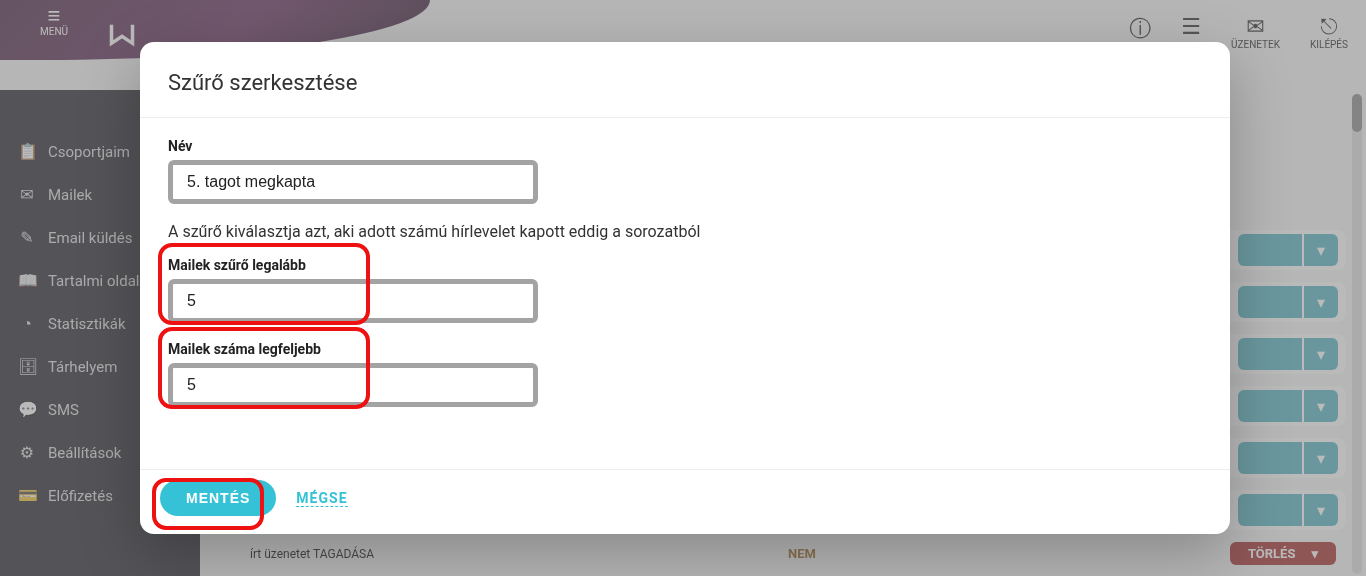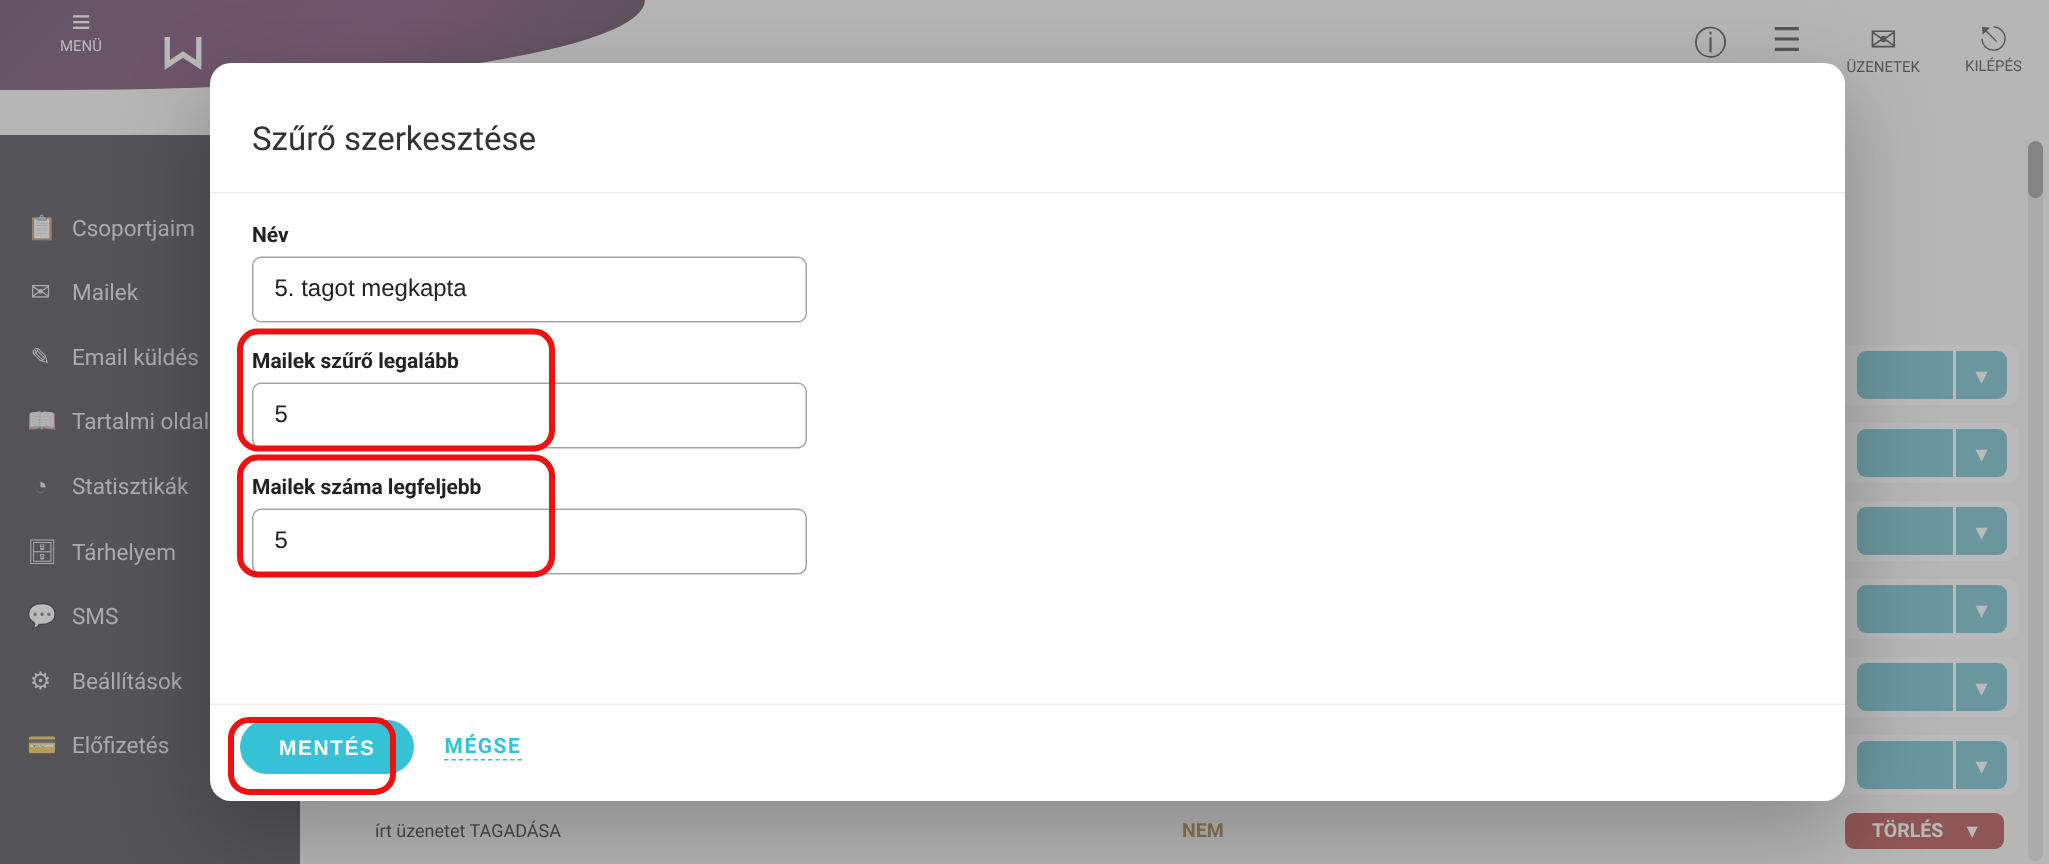--- a/index.html
+++ b/index.html
@@ -32,25 +32,25 @@
 .bg-chip2 { background:#3cb6c9; height:32px; width:34px; border-radius:0 6px 6px 0; margin-left:2px; display:flex; align-items:center; justify-content:center; color:#fff; }
 .bg-bottom { display:flex; justify-content:space-between; align-items:center; margin-top:8px; padding:0 10px; }
 .bg-bottom-left { color:#000000; font-size:12px; }
 .bg-nem { color:#a16207; font-weight:700; font-size:13px; }
 .bg-torles { background:#b91c1c; color:#fff; padding:4px 18px; border-radius:6px; font-weight:700; font-size:13px; display:flex; align-items:flex-end; gap:16px; }
 .bg-scroll { position:absolute; top:94px; right:4px; width:10px; height:480px; background:#ddd; border-radius:5px; z-index:4; }
 .bg-scroll-thumb { position:absolute; top:0; left:0; right:0; height:38px; background:#888; border-radius:5px; }
 
 
 .modal { position: absolute; top: 42px; left: 140px; width: 1090px; height: 492px; background:#fff; border-radius:14px; box-shadow: 0 20px 60px rgba(0,0,0,0.25); z-index: 20; display:flex; flex-direction:column; }
-.modal-head { padding: 39px 28px 22px 28px; border-bottom:1px solid #eee; }
+.modal-head { padding: 28px 28px 22px 28px; border-bottom:1px solid #eee; }
 .modal-title { font-size: 22px; color:#333; }
 .modal-body { padding: 20px 28px 8px 28px; flex:1; }
 .label { font-size: 14px; font-weight:700; color:#222; margin-bottom:6px; display:block; }
-.input { width: 370px; height: 44px; border:1px solid #a3a3a3; border-radius:6px; padding: 0 14px; font-size:16px; color:#222; display:flex; align-items:center; background:#fff; }
+.input { width: 370px; height: 44px; border:5px solid #a3a3a3; border-radius:6px; padding: 0 14px; font-size:16px; color:#222; display:flex; align-items:center; background:#fff; }
 .input input { border:none; outline:none; font-size:16px; width:100%; background:transparent; color:#222; }
 .desc { margin: 18px 0 16px 0; font-size:16px; color:#333; }
 .field-group { margin-bottom: 18px; position:relative; }
 .highlight { position:absolute; border:4px solid #e11; border-radius:14px; pointer-events:none; }
 .hl1 { top:-14px; left:-10px; width:212px; height:82px; }
 .hl2 { top:-14px; left:-10px; width:212px; height:82px; }
 
 .modal-foot { padding: 10px 28px 18px 20px; border-top:1px solid #eee; display:flex; align-items:center; gap:20px; position:relative; }
 .btn-save { background:#35c2d6; color:#fff; font-weight:700; border:none; border-radius:22px; padding:10px 26px; font-size:14px; letter-spacing:1px; cursor:pointer; }
 .btn-cancel { color:#35c2d6; font-weight:700; font-size:14px; letter-spacing:1px; text-decoration:none; border-bottom:1px dashed #35c2d6; cursor:pointer; }
@@ -170,20 +170,21 @@
   </div>
   <div class="modal-body">
 
     <div class="field-group">
       <span class="label">Név</span>
       <div class="input">
         <input type="text" value="5. tagot megkapta" style="">
       </div>
     </div>
 
+    <div class="desc">A szűrő kiválasztja azt, aki adott számú hírlevelet kapott eddig a sorozatból</div>
 
     <div class="field-group">
       <div class="highlight hl1"></div>
       <span class="label">Mailek szűrő legalább</span>
       <div class="input">
         <input type="text" value="5" style="">
       </div>
     </div>
 
     <div class="field-group">

